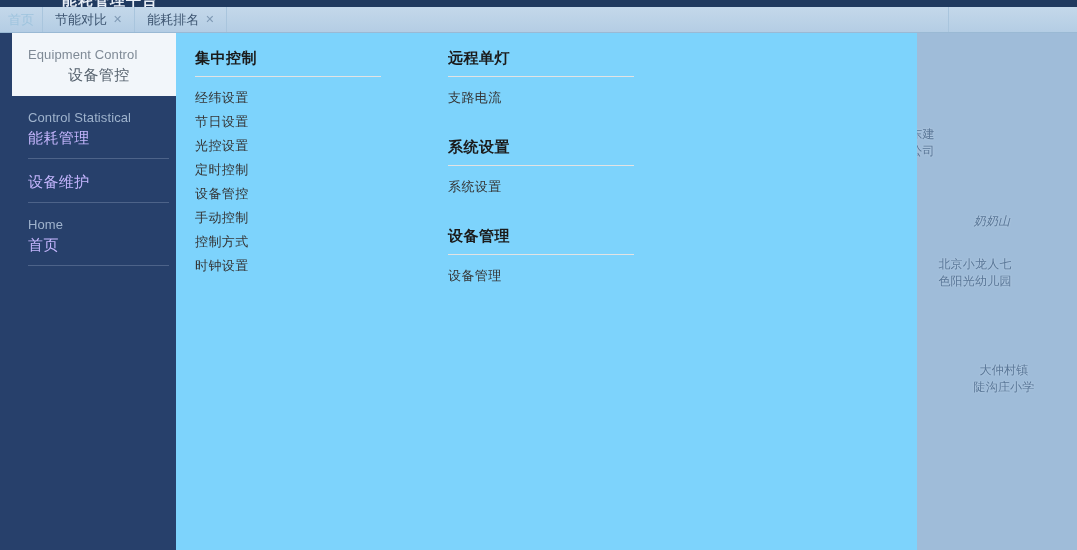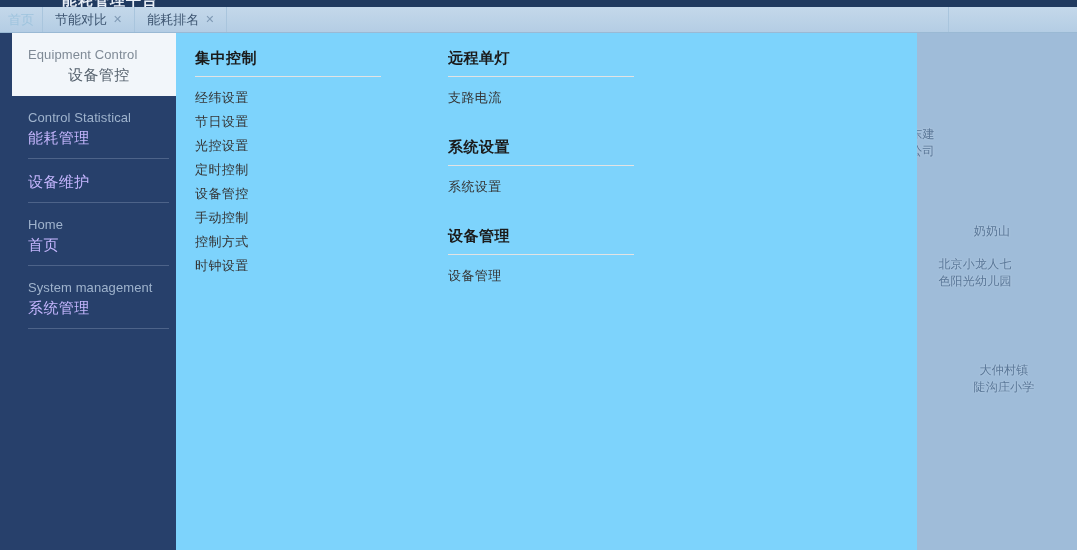--- a/index.html
+++ b/index.html
@@ -49,21 +49,21 @@
     color: #4c6a8c;
     font-size: 12px;
     line-height: 17px;
     text-align: center;
     white-space: pre-line;
     letter-spacing: 0.2px;
     opacity: .85;
     text-shadow: 0 0 2px rgba(255,255,255,.45);
   }
   .map-label.l1 { left: 898px; top: 126px; width: 74px; text-align: left; }
-  .map-label.l2 { left: 955px; top: 223px; width: 74px; }
+  .map-label.l2 { left: 955px; top: 213px; width: 74px; font-style: italic; }
   .map-label.l3 { left: 920px; top: 256px; width: 110px; }
   .map-label.l4 { left: 945px; top: 350px; width: 118px; margin-top: 12px; }
 
   
   .titlebar {
     position: absolute;
     left: 0; top: 0;
     width: 1077px;
     height: 7px;
     background: #203a5f;
@@ -253,25 +253,20 @@
       <div class="zh">设备维护</div>
       <div class="rule"></div>
     </div>
 
     <div class="side-item">
       <div class="en">Home</div>
       <div class="zh">首页</div>
       <div class="rule"></div>
     </div>
 
-    <div class="side-item">
-      <div class="en">System management</div>
-      <div class="zh">系统管理</div>
-      <div class="rule"></div>
-    </div>
 
   </div>
 
   <div class="panel">
 
     <div class="col col-1">
       <div class="grp">
         <div class="grp-title">集中控制</div>
         <div class="grp-items">
           <div class="grp-item">经纬设置</div>

